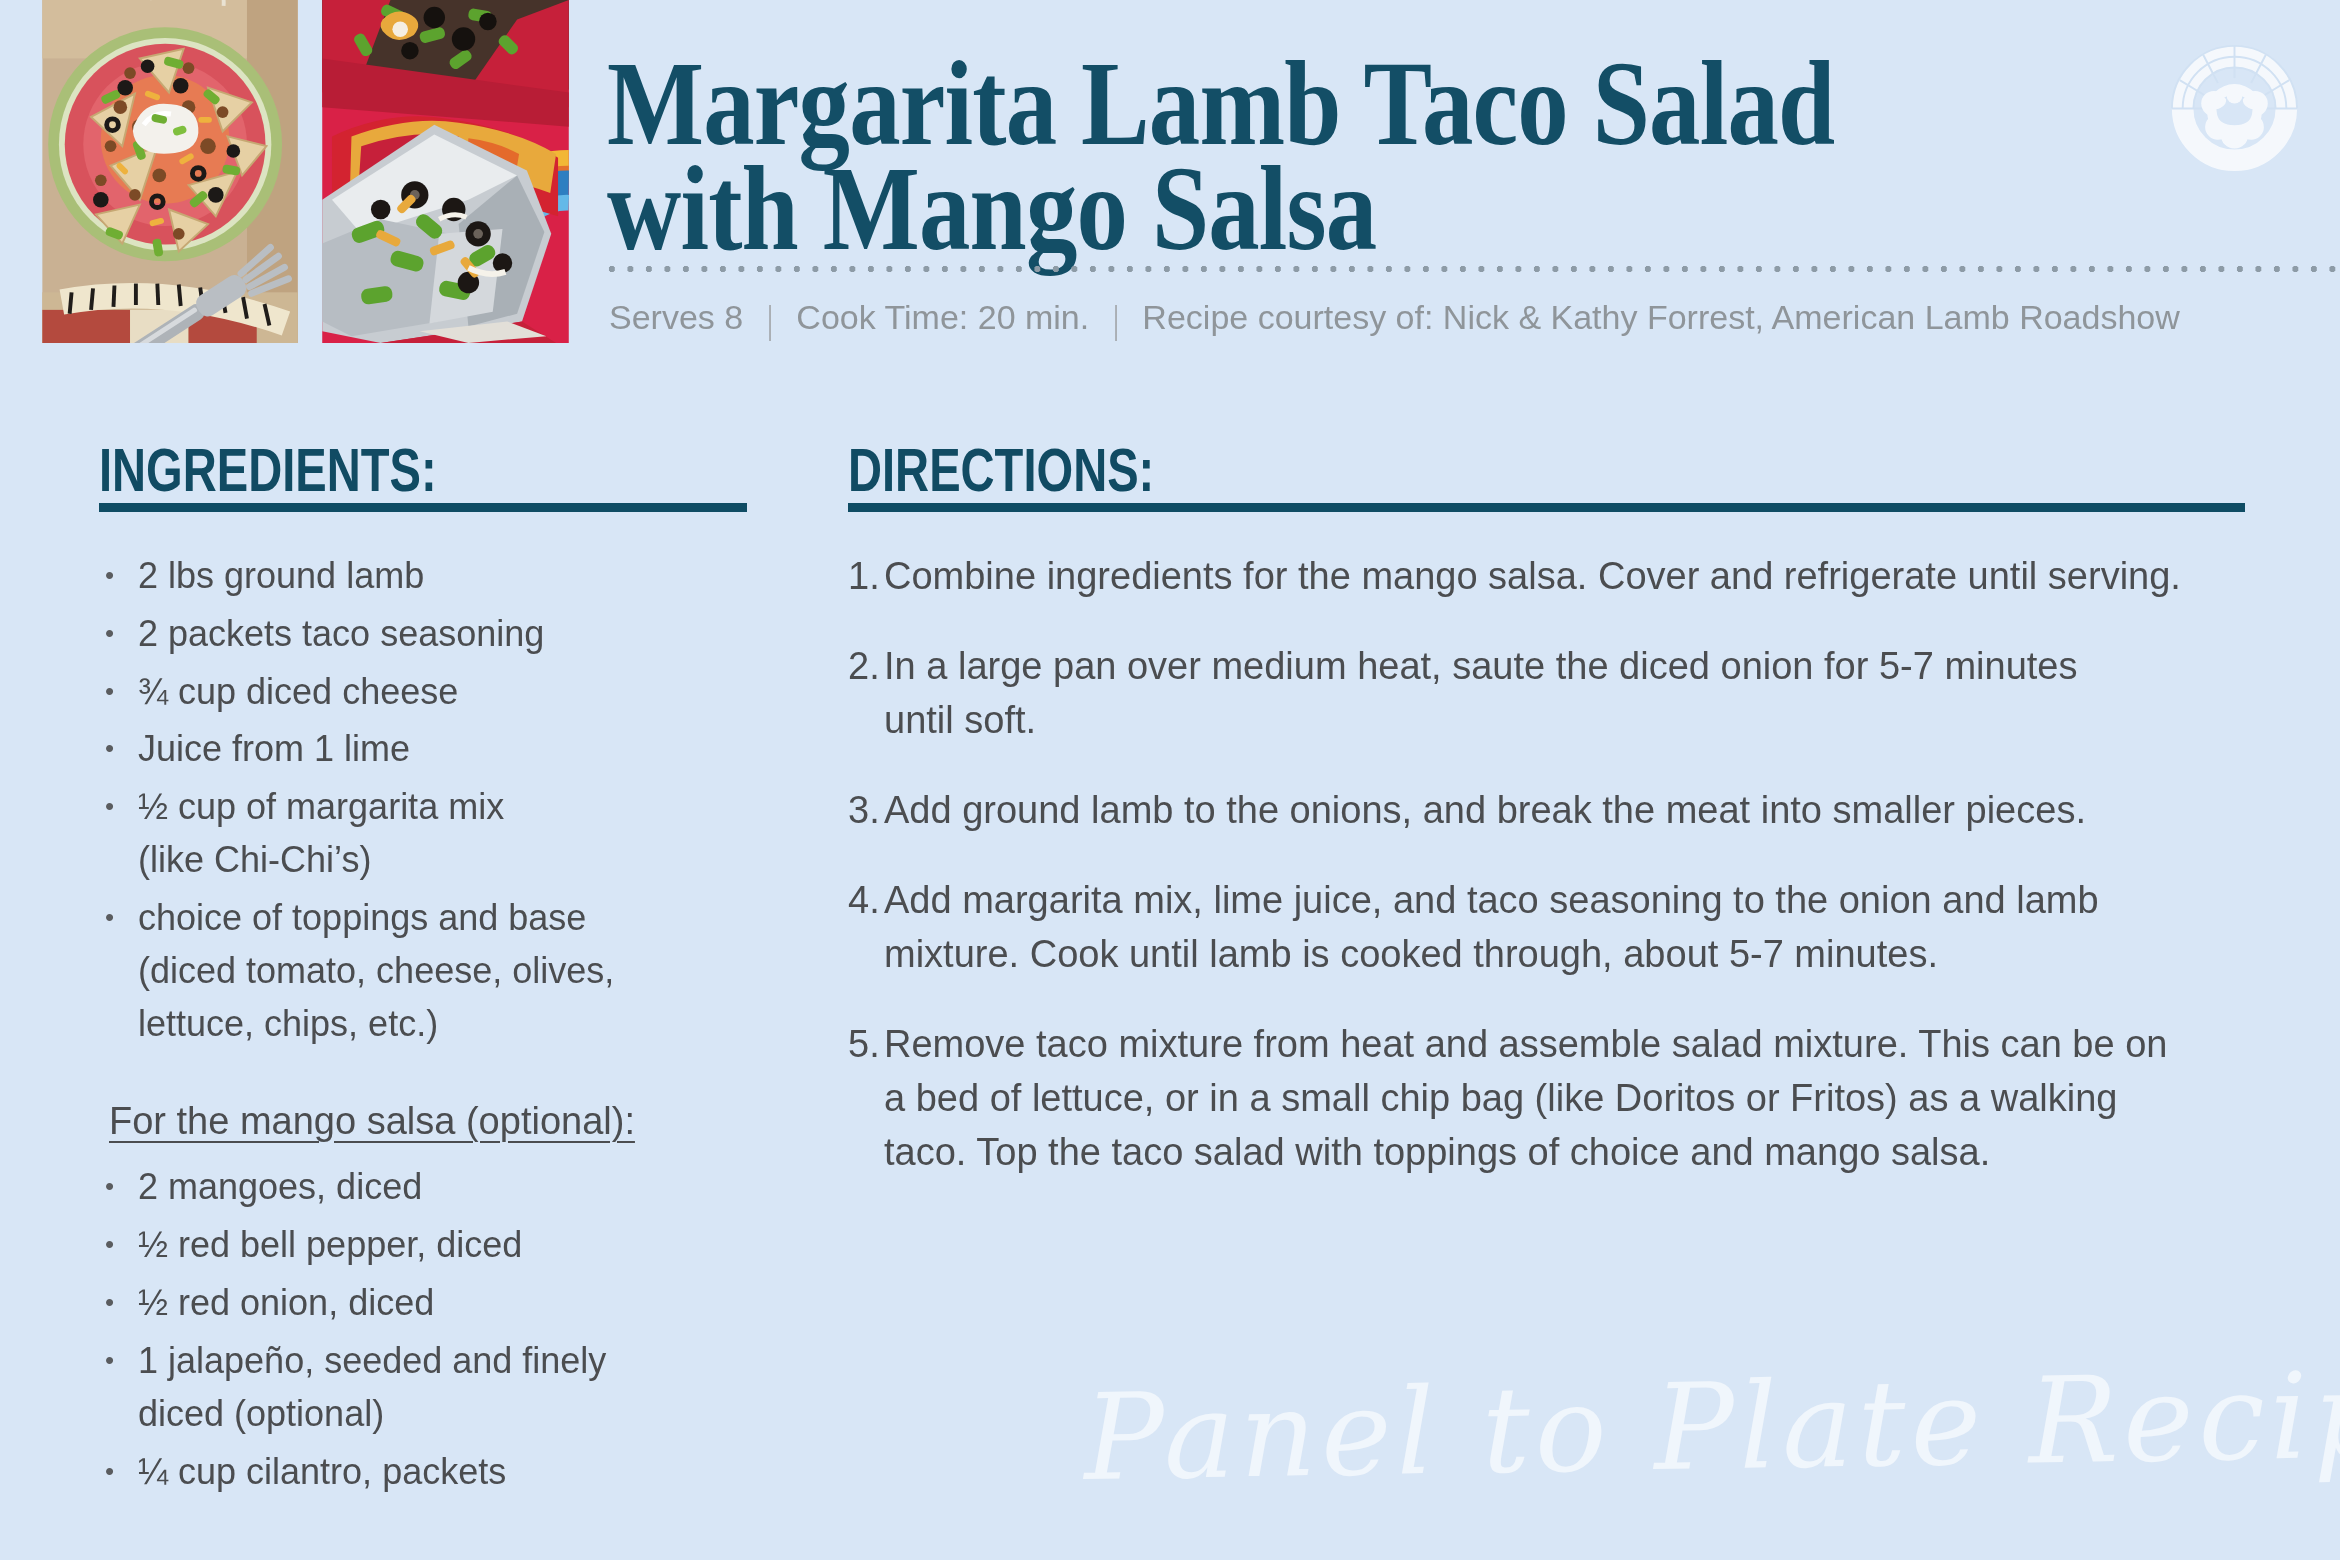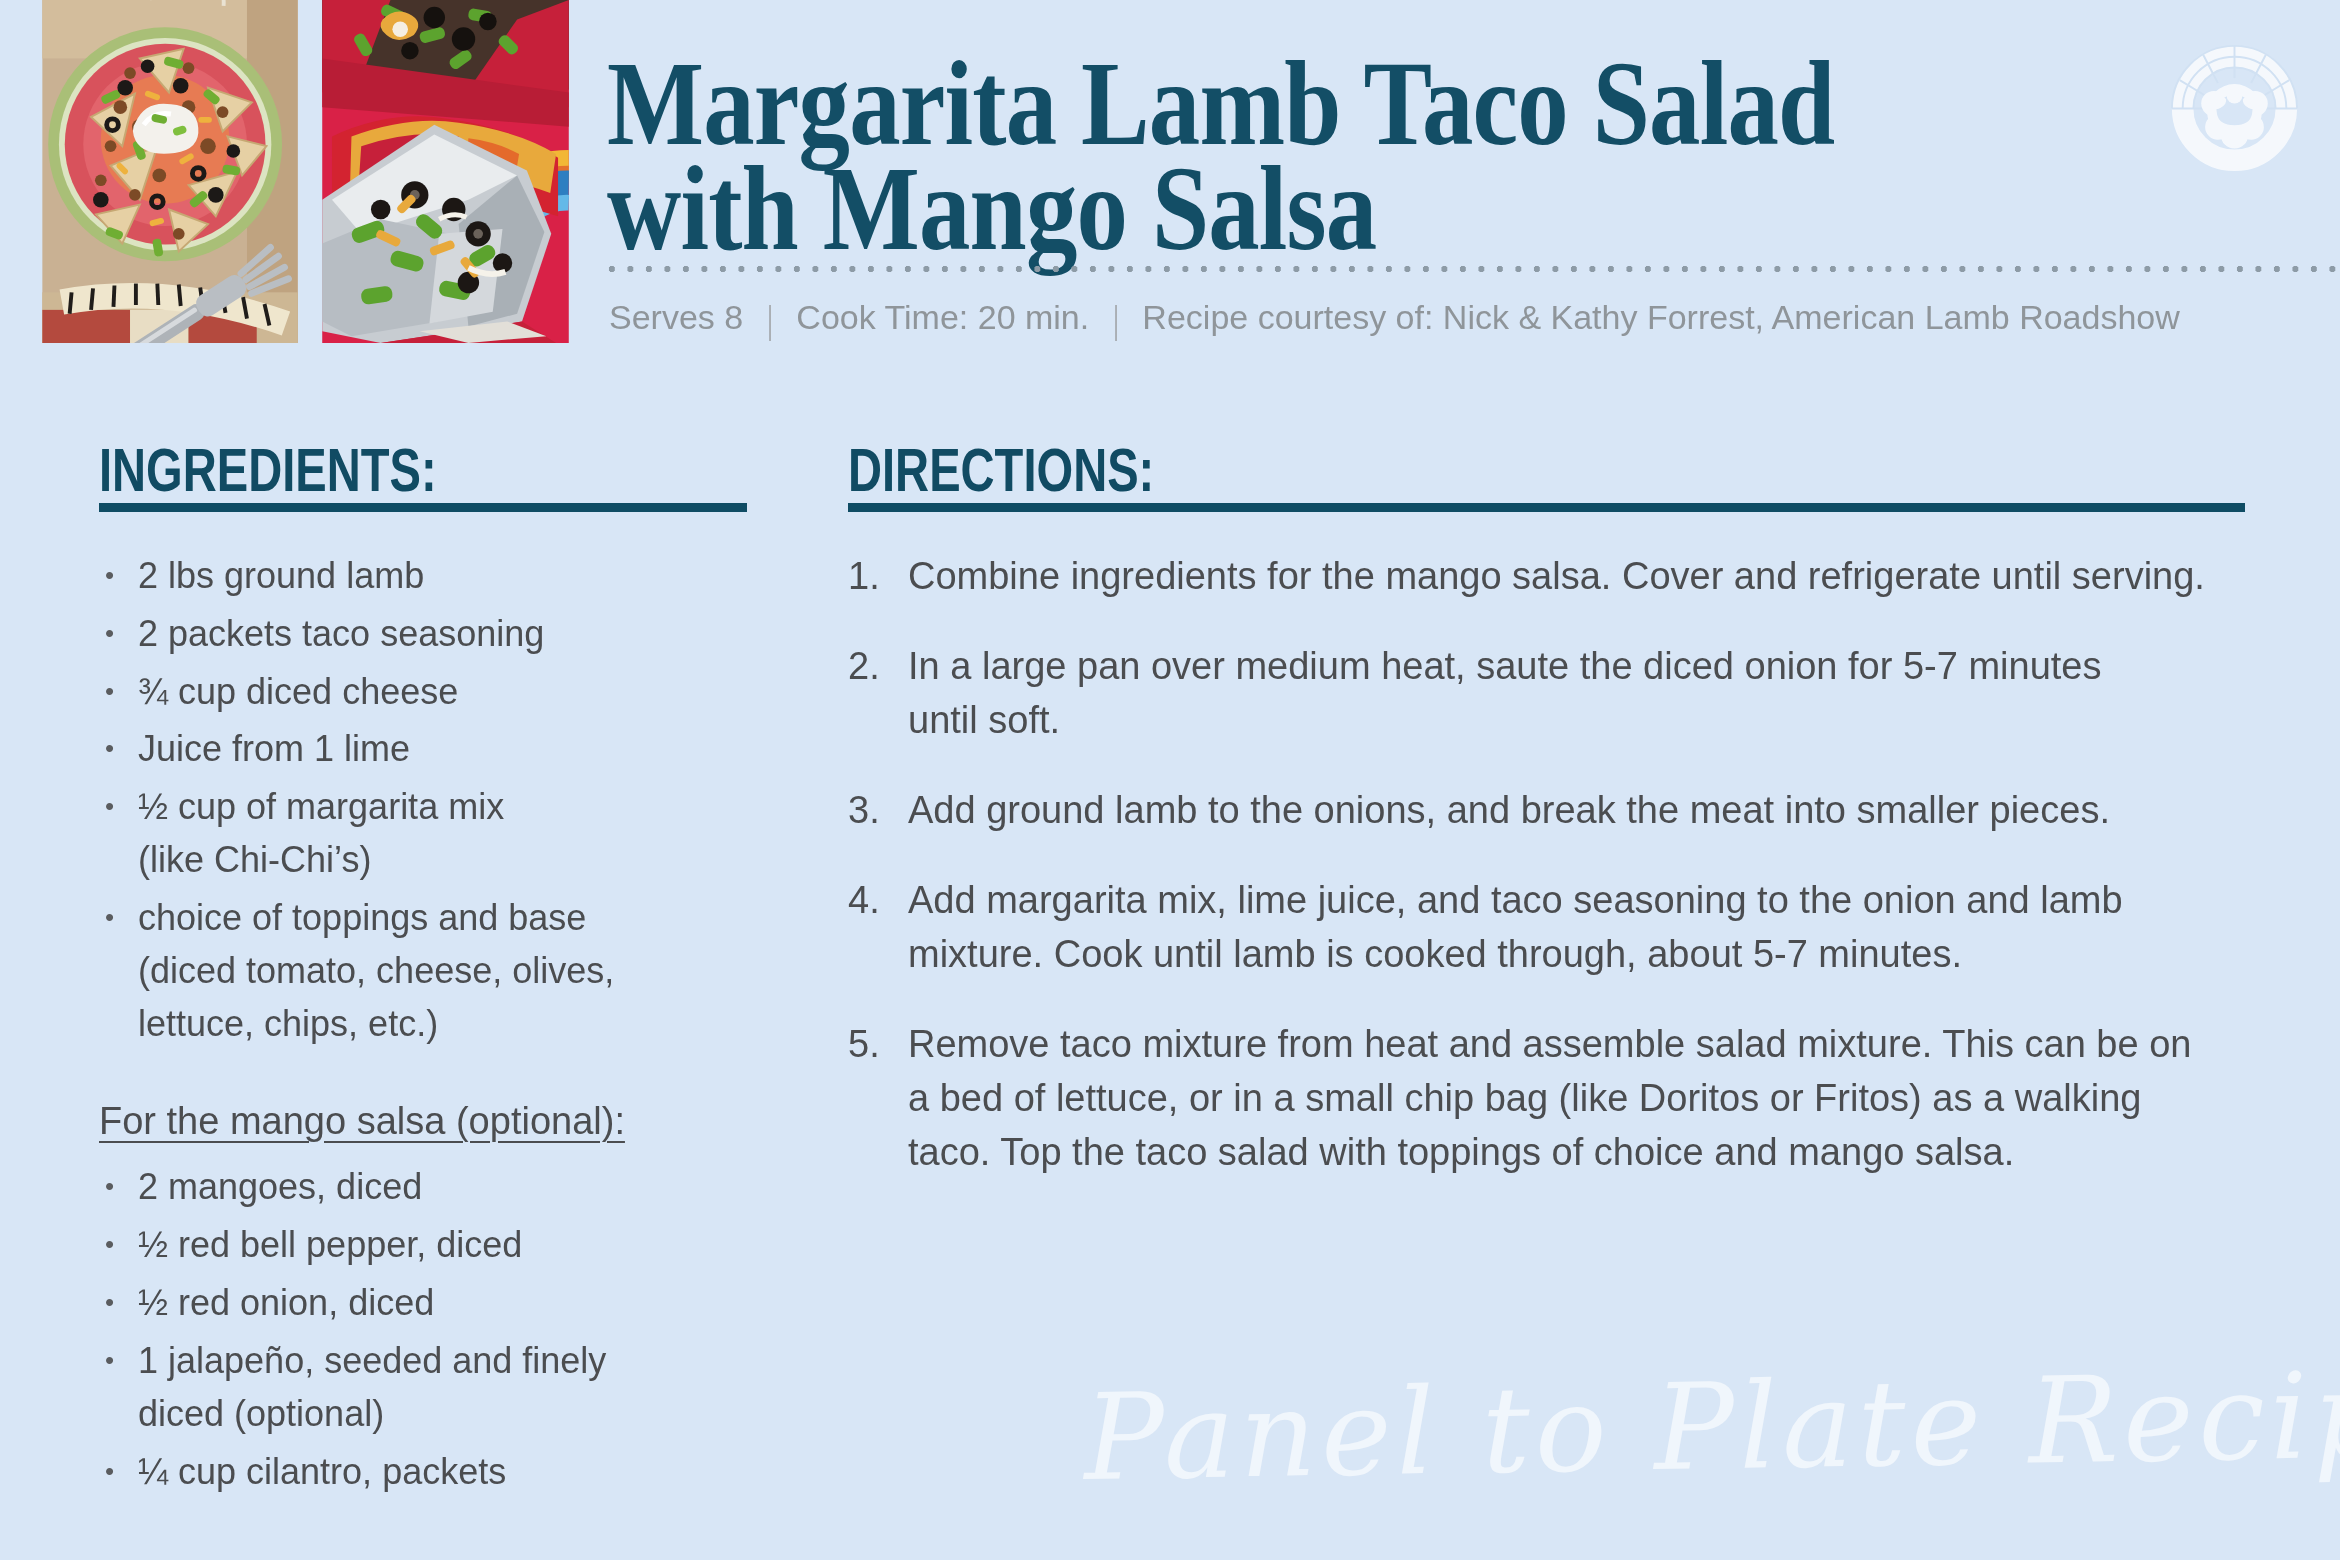--- a/index.html
+++ b/index.html
@@ -36,26 +36,26 @@
   .ingredients .rule { width:648px; }
   .directions { position:absolute; left:848px; top:437px; width:1487px; }
   .directions .rule { width:1397px; }
 
   ul.ing { list-style:none; margin-top:37px; }
   ul.ing li { display:flex; margin-bottom:4.9px; }
   ul.ing .bullet { width:39px; padding-left:5.9px; color:#5a5c5f; font-size:26px; line-height:53px; }
   ul.ing .txt { flex:1; color:#4b4d50; font-size:36px; line-height:53px; white-space:pre-line; }
 
   .subhead { margin-top:45px; margin-bottom:11.7px; color:#4b4d50; font-size:38px; line-height:53px;
-             text-decoration:underline; text-underline-offset:6.8px; text-decoration-thickness:2.4px; }
+             text-decoration:underline; text-underline-offset:6.8px; text-decoration-thickness:2.4px;margin-left:10px; }
 
   ol.steps { list-style:none; margin-top:37px; }
   ol.steps li { display:flex; margin-bottom:36px; }
   ol.steps .num { width:36px; color:#4b4d50; font-size:38px; line-height:54px; flex:none; }
-  ol.steps .txt { color:#4b4d50; font-size:38px; line-height:54px; white-space:pre-line;margin-left:24px; }
+  ol.steps .txt { color:#4b4d50; font-size:38px; line-height:54px; white-space:pre-line; }
 
   
   .watermark { position:absolute; left:1084px; top:1358px; width:1268px;
                font-family:"DejaVu Serif","Liberation Serif",serif; font-style:italic;
                font-size:119px; letter-spacing:4.9px; color:rgba(255,255,255,.62);
                transform:rotate(-1deg); white-space:nowrap; }
 </style>
 </head>
 <body>
 

